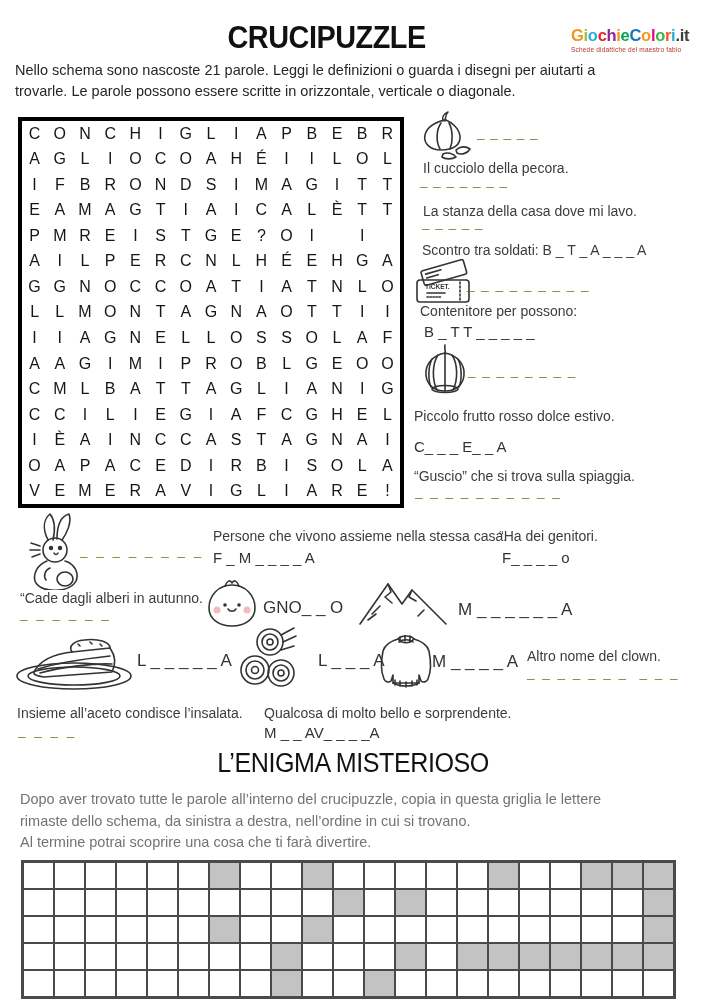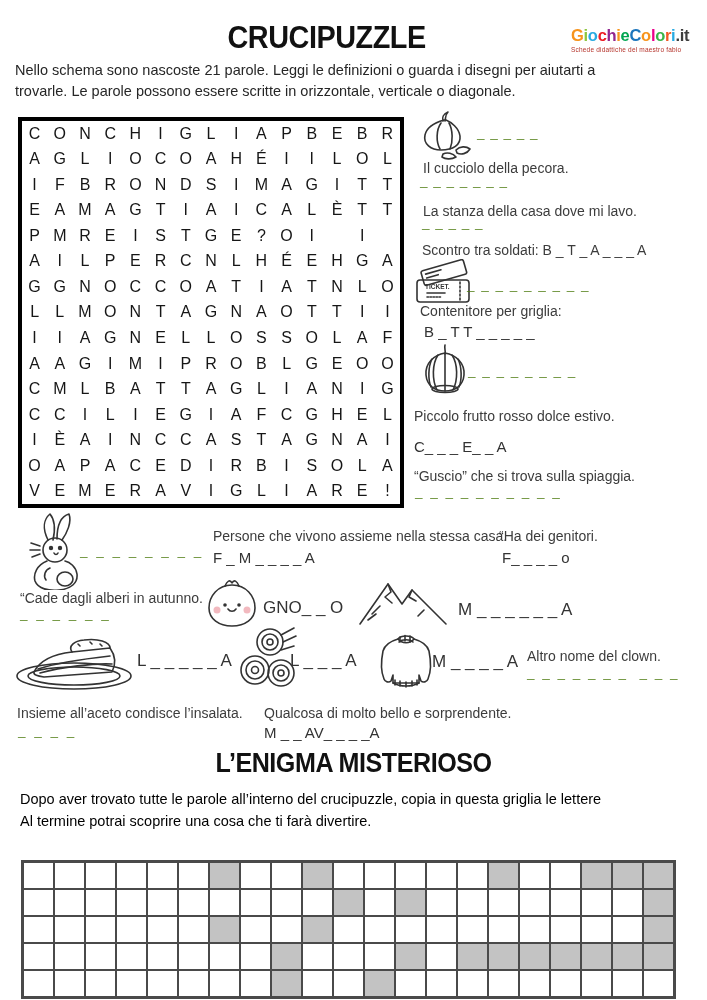--- a/index.html
+++ b/index.html
@@ -26,23 +26,23 @@
 
   .ctext{position:absolute;font-size:14px;color:#3c3c3c;white-space:pre;}
   .dash{position:absolute;font-size:15px;color:#4d7c0f;letter-spacing:1px;white-space:pre;font-family:Liberation Serif, serif;}
   .pat{position:absolute;font-size:15px;color:#333;white-space:pre;}
   .pat.lg{font-size:17px;}
 
   .icon{position:absolute;stroke:#333;fill:none;stroke-width:1.6;
         stroke-linecap:round;stroke-linejoin:round;}
 
   .enigma-title{position:absolute;top:748px;left:0;width:707px;text-align:center;
-      font-weight:bold;font-size:27px;color:#111;}
+      font-weight:normal;font-size:27px;color:#111;}
   .enigma-title .inner{display:inline-block;transform:scaleX(.93);letter-spacing:-.5px;}
-  .enigma-text{position:absolute;left:20px;top:789px;font-size:14.5px;line-height:21.5px;color:#000000;}
+  .enigma-text{position:absolute;left:20px;top:789px;font-size:14.5px;line-height:21.5px;color:#737373;}
 
   .eg{position:absolute;left:21px;top:860px;display:grid;
       grid-template-columns:repeat(21,31px);grid-template-rows:repeat(5,27px);
       border:2px solid #4a4a4a;}
   .eg-cell{border:1px solid #4a4a4a;box-sizing:border-box;background:#fff;}
   .eg-cell.sh{background:#c3c3c3;}
 </style>
 </head>
 <body>
 
@@ -313,21 +313,21 @@
     <line x1="12" y1="14" x2="24" y2="14"></line>
   </g>
   <rect x="3" y="21" width="52" height="22" rx="3"></rect>
   <text x="11" y="30" font-size="6.5" font-weight="bold" fill="#333" stroke="none">TICKET.</text>
   <line x1="13" y1="34" x2="31" y2="34"></line>
   <line x1="13" y1="38" x2="27" y2="38" stroke-dasharray="1.5 1.5"></line>
   <line x1="46" y1="23" x2="46" y2="41" stroke-dasharray="2 2"></line>
 </svg>
 <div class="dash" style="left:467px;top:277px;letter-spacing:1.5px">_ _ _ _ _ _ _ _ _</div>
 
-<div class="ctext" style="left:420px;top:303px">Contenitore per griglia:</div>
+<div class="ctext" style="left:420px;top:303px">Contenitore per possono:</div>
 <div class="pat" style="left:424px;top:323px">B _ T T _ _ _ _ _</div>
 
 <svg class="icon" style="left:418px;top:342px" width="54" height="54" viewBox="0 0 54 54">
   <path d="M27 3 C26 7 28 9 27 12"></path>
   <path d="M27 11 C16 13 7 21 8 33 C9 44 17 49 27 49 C37 49 45 44 46 33 C47 21 38 13 27 11 Z"></path>
   <path d="M20 13 C14 22 14 38 19 48"></path>
   <path d="M27 12 L27 49"></path>
   <path d="M34 13 C40 22 40 38 35 48"></path>
   <path d="M14 17 C10 25 10 38 13 45"></path>
   <path d="M40 17 C44 25 44 38 41 45"></path>
@@ -399,21 +399,21 @@
   <circle cx="32" cy="18" r="8"></circle>
   <circle cx="32" cy="18" r="3"></circle>
   <path d="M43 11 L56 4 M45 18 L58 12 M43 26 L56 22"></path>
   <circle cx="17" cy="46" r="14"></circle>
   <circle cx="17" cy="46" r="9"></circle>
   <circle cx="17" cy="46" r="3.5"></circle>
   <circle cx="43" cy="49" r="13"></circle>
   <circle cx="43" cy="49" r="8"></circle>
   <circle cx="43" cy="49" r="3"></circle>
 </svg>
-<div class="pat lg" style="left:290px;top:651px">L _ _ _ A</div>
+<div class="pat lg" style="left:318px;top:651px">L _ _ _ A</div>
 
 <svg class="icon" style="left:378px;top:634px" width="56" height="56" viewBox="0 0 56 56">
   <path d="M20 5 C23 1 33 1 36 5"></path>
   <path d="M21 8 C24 5 32 5 35 8"></path>
   <path d="M22 3 L22 8 M27 1.5 L27 7 M32 2 L32 8"></path>
   <path d="M20 5 C13 7 7 10 5 17 C3 27 3 38 6 45 C7 48 11 49 13 47 L15 41 L15 49 C22 53 34 53 41 49 L41 41 L43 47 C45 49 49 48 50 45 C53 38 53 27 51 17 C49 10 43 7 36 5 C32 10 24 10 20 5 Z"></path>
   <path d="M15 49 L41 49 M17 46 L17 51 M22 47 L22 52 M28 48 L28 53 M34 47 L34 52 M39 46 L39 51"></path>
 </svg>
 <div class="pat lg" style="left:432px;top:652px">M _ _ _ _ A</div>
 
@@ -424,20 +424,21 @@
 <div class="dash" style="left:18px;top:723px;letter-spacing:2.5px">_ _ _ _</div>
 
 <div class="ctext" style="left:264px;top:705px">Qualcosa di molto bello e sorprendente.</div>
 <div class="pat" style="left:264px;top:724px">M _ _ AV_ _ _ _A</div>
 
 <div class="enigma-title">
   <span class="inner">L’ENIGMA MISTERIOSO</span>
 </div>
 <div class="enigma-text">
   <div class="nowrap">Dopo aver trovato tutte le parole all’interno del crucipuzzle, copia in questa griglia  le lettere</div>
+  <div class="nowrap">rimaste dello schema, da sinistra a destra, nell’ordine in cui si trovano.</div>
   <div class="nowrap">Al termine potrai scoprire una cosa che ti farà divertire.</div>
 </div>
 
 <div class="eg">
     <div class="eg-cell"></div>
     <div class="eg-cell"></div>
     <div class="eg-cell"></div>
     <div class="eg-cell"></div>
     <div class="eg-cell"></div>
     <div class="eg-cell"></div>

